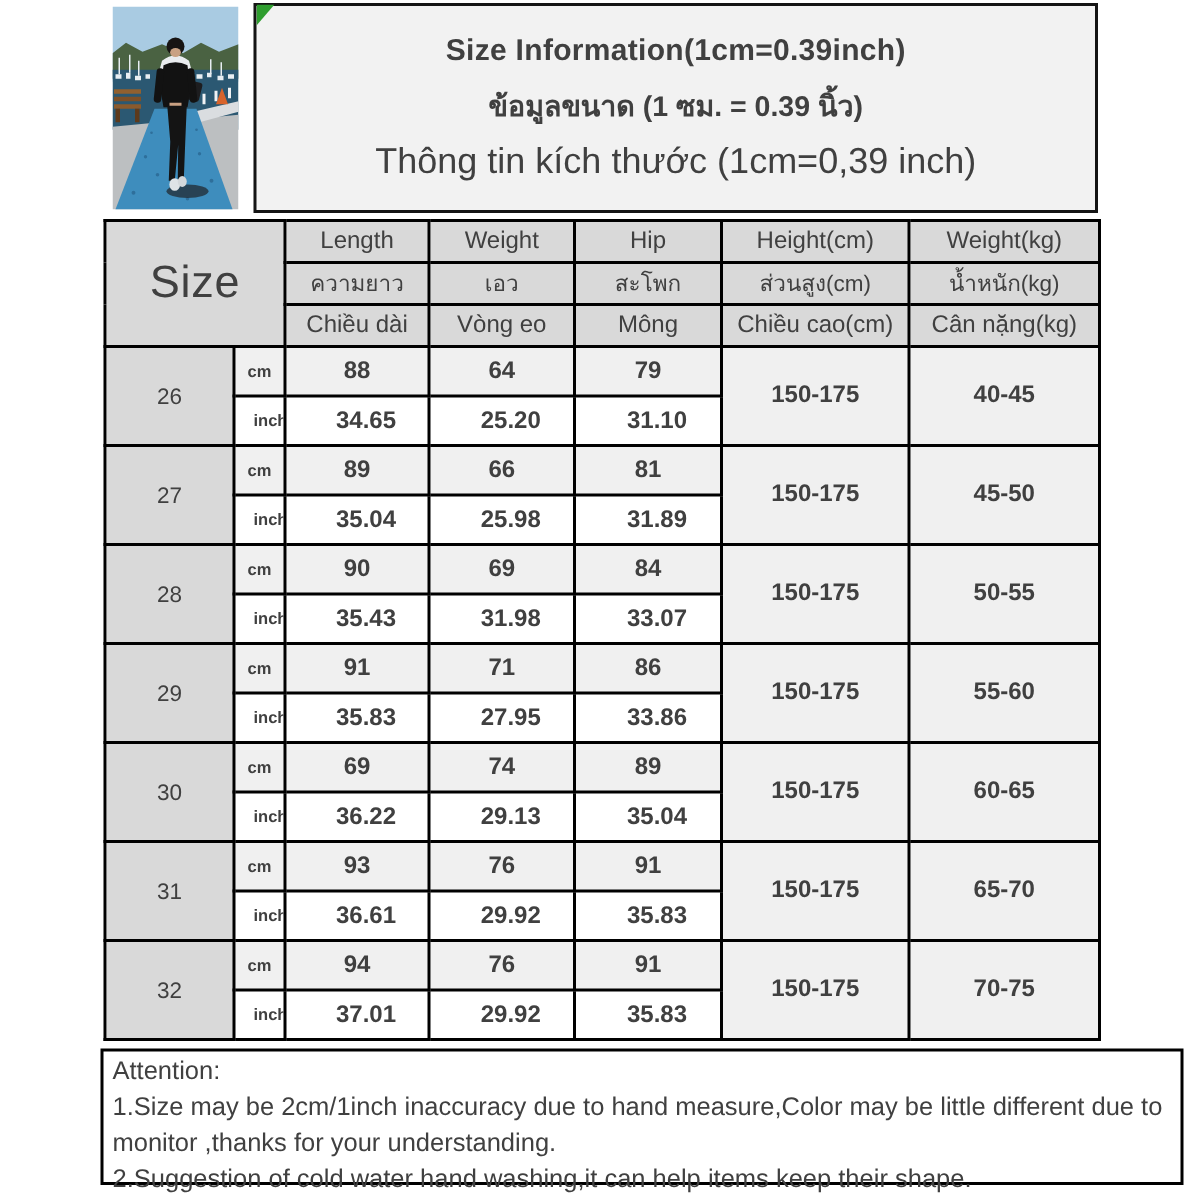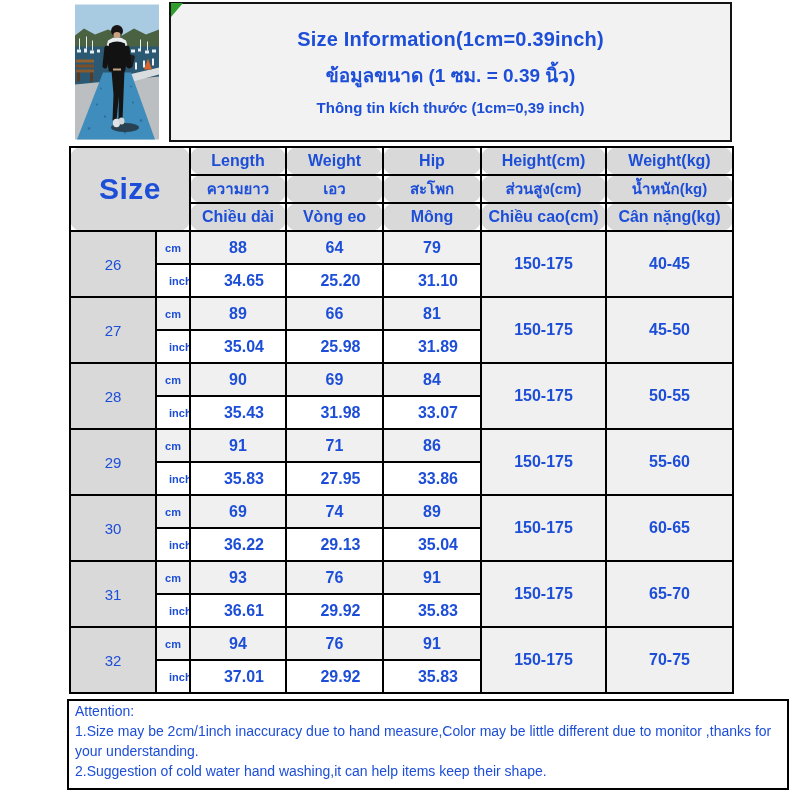--- a/index.html
+++ b/index.html
@@ -1,65 +1,65 @@
 <!DOCTYPE html>
 <html><head>
 <meta charset="utf-8">
 <style>
   * { margin:0; padding:0; box-sizing:border-box; }
   html,body { background:#ffffff; }
   .page {
     position:relative; width:800px; height:800px; background:#ffffff;
-    font-family:"Liberation Sans","DejaVu Sans",sans-serif; color:#1d4ed8;
+    font-family:"Liberation Sans","DejaVu Sans",sans-serif; color:#404040;
     overflow:hidden;
   }
 
   
   .photo {
     position:absolute; left:75px; top:4px; width:84px; height:136px;
     display:block;
   }
   .title-box {
     position:absolute; left:169px; top:2px; width:563px; height:140px;
     background:#f2f2f2; border:2px solid #141414;
     display:flex; flex-direction:column; align-items:center; justify-content:center;
     row-gap:9px; text-align:center;
   }
   .title-en { font-size:20px; font-weight:bold; letter-spacing:0.2px; }
   .title-th { font-size:19px; font-weight:bold; }
-  .title-vi { font-size:15px; font-weight:bold; }
+  .title-vi { font-size:24px; font-weight:normal; }
   .corner-tri { position:absolute; left:171px; top:3px; width:12px; height:14px; }
 
   
   table.size-table {
     position:absolute; left:69px; top:146px; width:663px;
     border-collapse:collapse; table-layout:fixed;
   }
   .size-table td, .size-table th {
     border:2px solid #000; text-align:center; vertical-align:middle;
     padding:0; overflow:hidden; white-space:nowrap;
   }
   .size-table thead tr { height:28px; }
   .size-table tbody tr { height:33px; }
-  .size-table th { background:#d9d9d9; font-weight:bold; font-size:16px;border-radius:12px; }
+  .size-table th { background:#d9d9d9; font-weight:normal; font-size:16px; }
   th.h-th { font-size:15px; }
   th.size-head { font-size:30px; letter-spacing:0.5px; }
   td.size-cell { background:#d9d9d9; font-weight:normal; font-size:15px; }
   td.unit { font-weight:bold; font-size:11px; }
   td.val { font-size:16px; font-weight:bold; }
   .light { background:#f0f0f0; }
   .row-inch td { background:#ffffff;padding-left:12px; }
   .tb { border-bottom-width:1px; }
   .tt { border-top-width:1px; }
 
   
   .attention-box {
     position:absolute; left:67px; top:699px; width:722px; height:91px;
     border:2px solid #000; background:#fff;
-    padding:1px 6px 0 6px; font-size:14px; line-height:1.42;
+    padding:1px 6px 0 6px; font-size:17px; line-height:1.42;
   }
   .attention-box .att-line { font-weight:normal; }
 </style>
 </head>
 <body>
 
 <div class="page">
 
   <svg class="photo" viewBox="0 0 84 135" aria-hidden="true">
     <rect x="0" y="0" width="84" height="50" fill="#a9cbe2"></rect>

